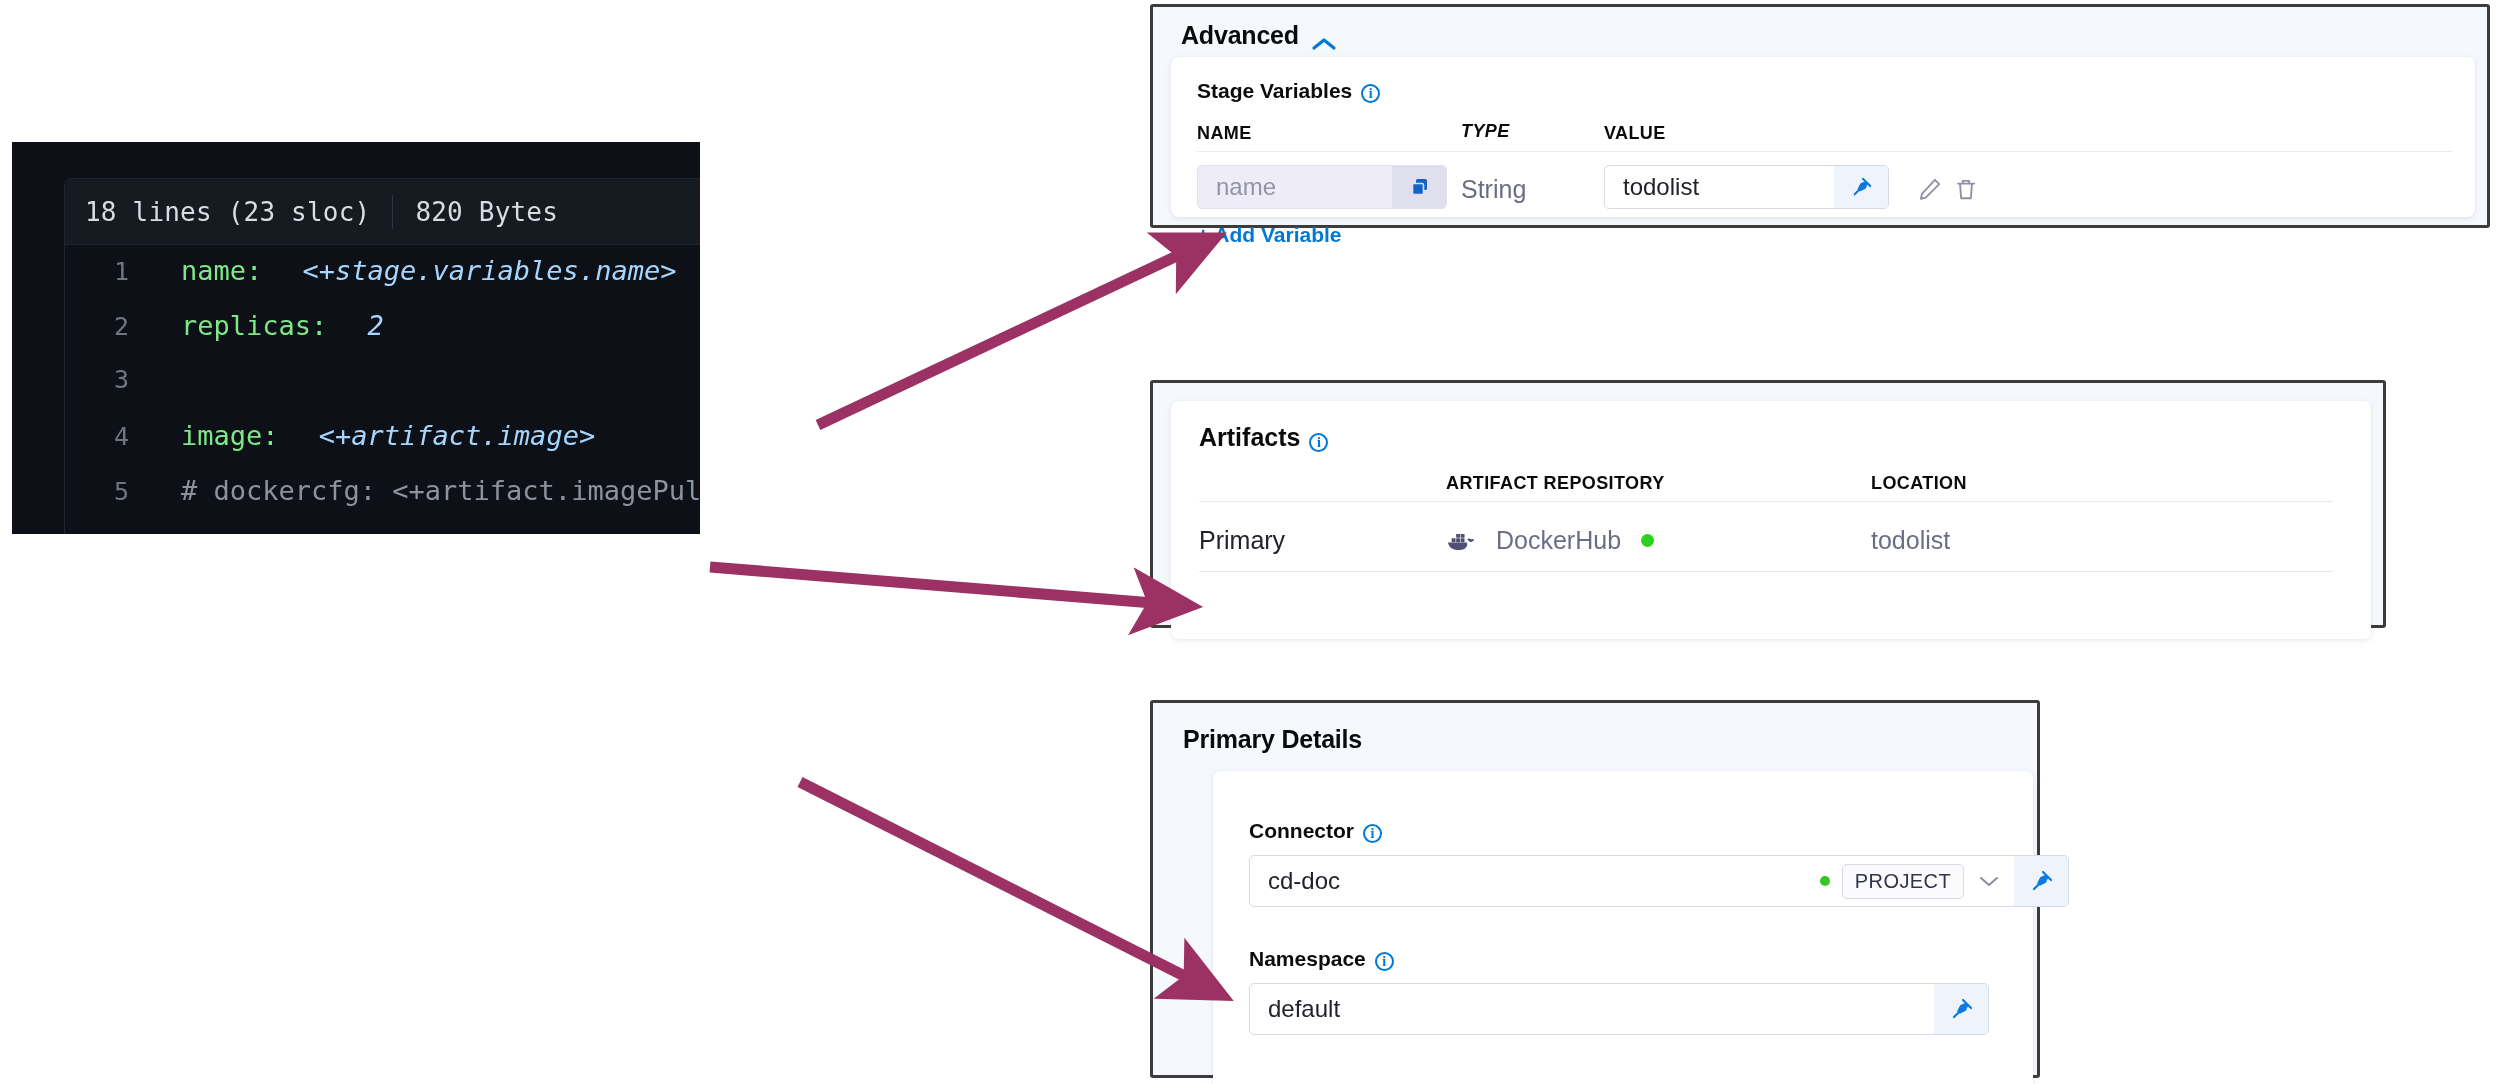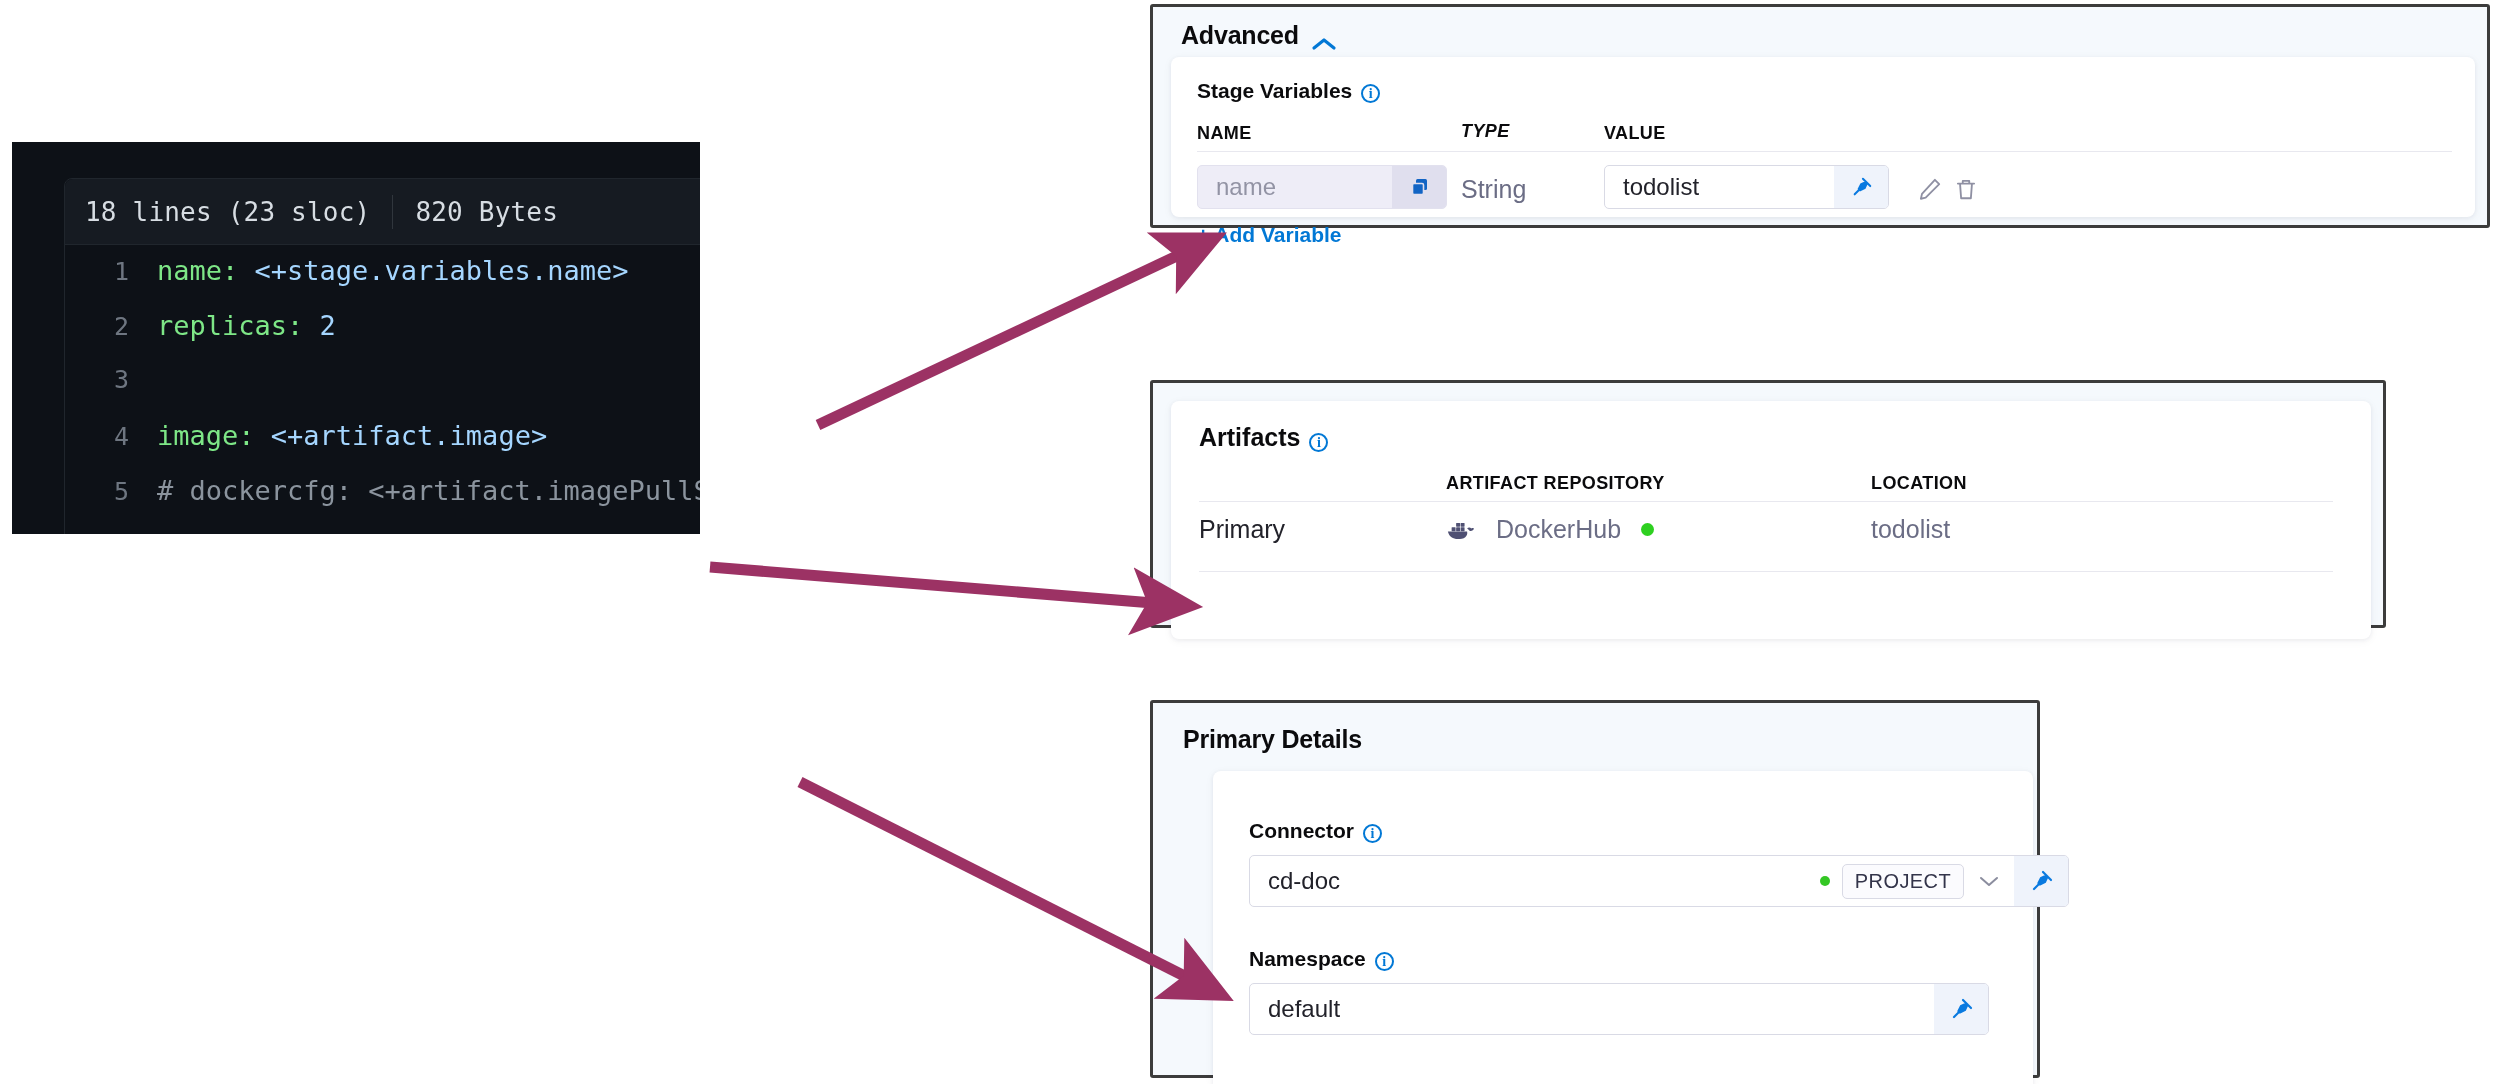--- a/index.html
+++ b/index.html
@@ -43,23 +43,23 @@
   .code-line {
     display: flex; align-items: baseline;
     height: 55px;
     font-family: "DejaVu Sans Mono", monospace;
     font-size: 27px;
   }
   .ln {
     width: 92px; text-align: right; padding-right: 28px;
     color: #6e7681; font-size: 25px; flex: none;
   }
-  .ct { white-space: pre; }
+  .ct { white-space: pre; margin-left: 24px; }
   .tok-key  { color: #7ee787; }
-  .tok-val  { color: #a5d6ff; }
+  .tok-val  { color: #a5d6ff; font-style: italic; }
   .tok-cmt  { color: #8b949e; }
 
   
   .panel {
     position: absolute;
     background: #f5f9fd;
     border: 3px solid #3c3c3c;
     border-radius: 3px;
   }
   .panel-advanced { left: 1150px; top: 4px;  width: 1340px; height: 224px; }
@@ -276,21 +276,21 @@
       <div class="field-label" style="position:absolute; left:28px; top:22px; font-size:25px;">
         <span>Artifacts</span>
         <span class="info-icon">i</span>
       </div>
 
       <div class="col-head" style="position:absolute; left:275px; top:72px;">ARTIFACT REPOSITORY</div>
       <div class="col-head" style="position:absolute; left:700px; top:72px;">LOCATION</div>
 
       <div class="hrule" style="left:28px; top:100px; width:1134px;"></div>
 
-      <div style="position:absolute; left:0; top:92px; width:100%; height:70px;">
+      <div style="position:absolute; left:0; top:103px; width:100%; height:70px;">
 
         <div class="cell" style="position:absolute; left:28px; top:22px; font-weight:normal;">Primary</div>
 
         <div style="position:absolute; left:275px; top:22px; display:flex; align-items:center; gap:20px;">
           <span style="display:flex;align-items:center;">
             <svg width="30" height="24" viewBox="0 0 32 24" fill="#4f5073">
               <rect x="6" y="9" width="4.2" height="4.2" rx="0.5"></rect>
               <rect x="10.8" y="9" width="4.2" height="4.2" rx="0.5"></rect>
               <rect x="15.6" y="9" width="4.2" height="4.2" rx="0.5"></rect>
               <rect x="10.8" y="4.4" width="4.2" height="4.2" rx="0.5"></rect>

